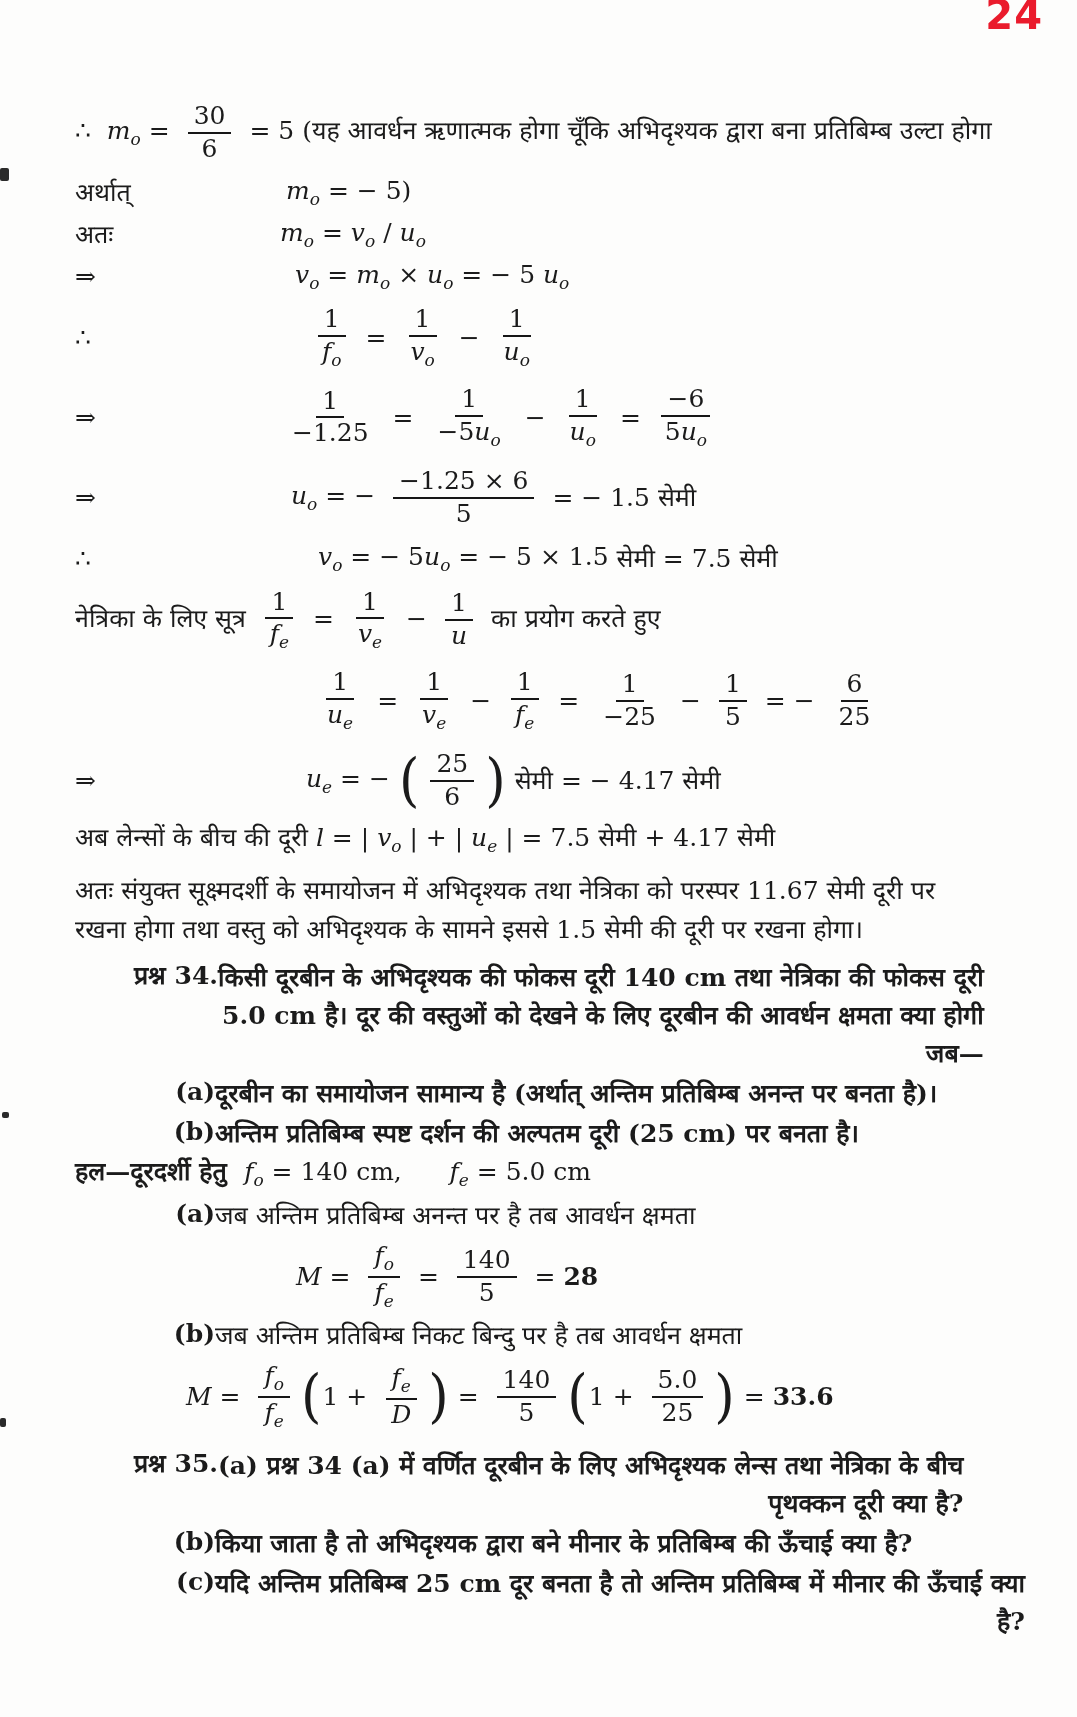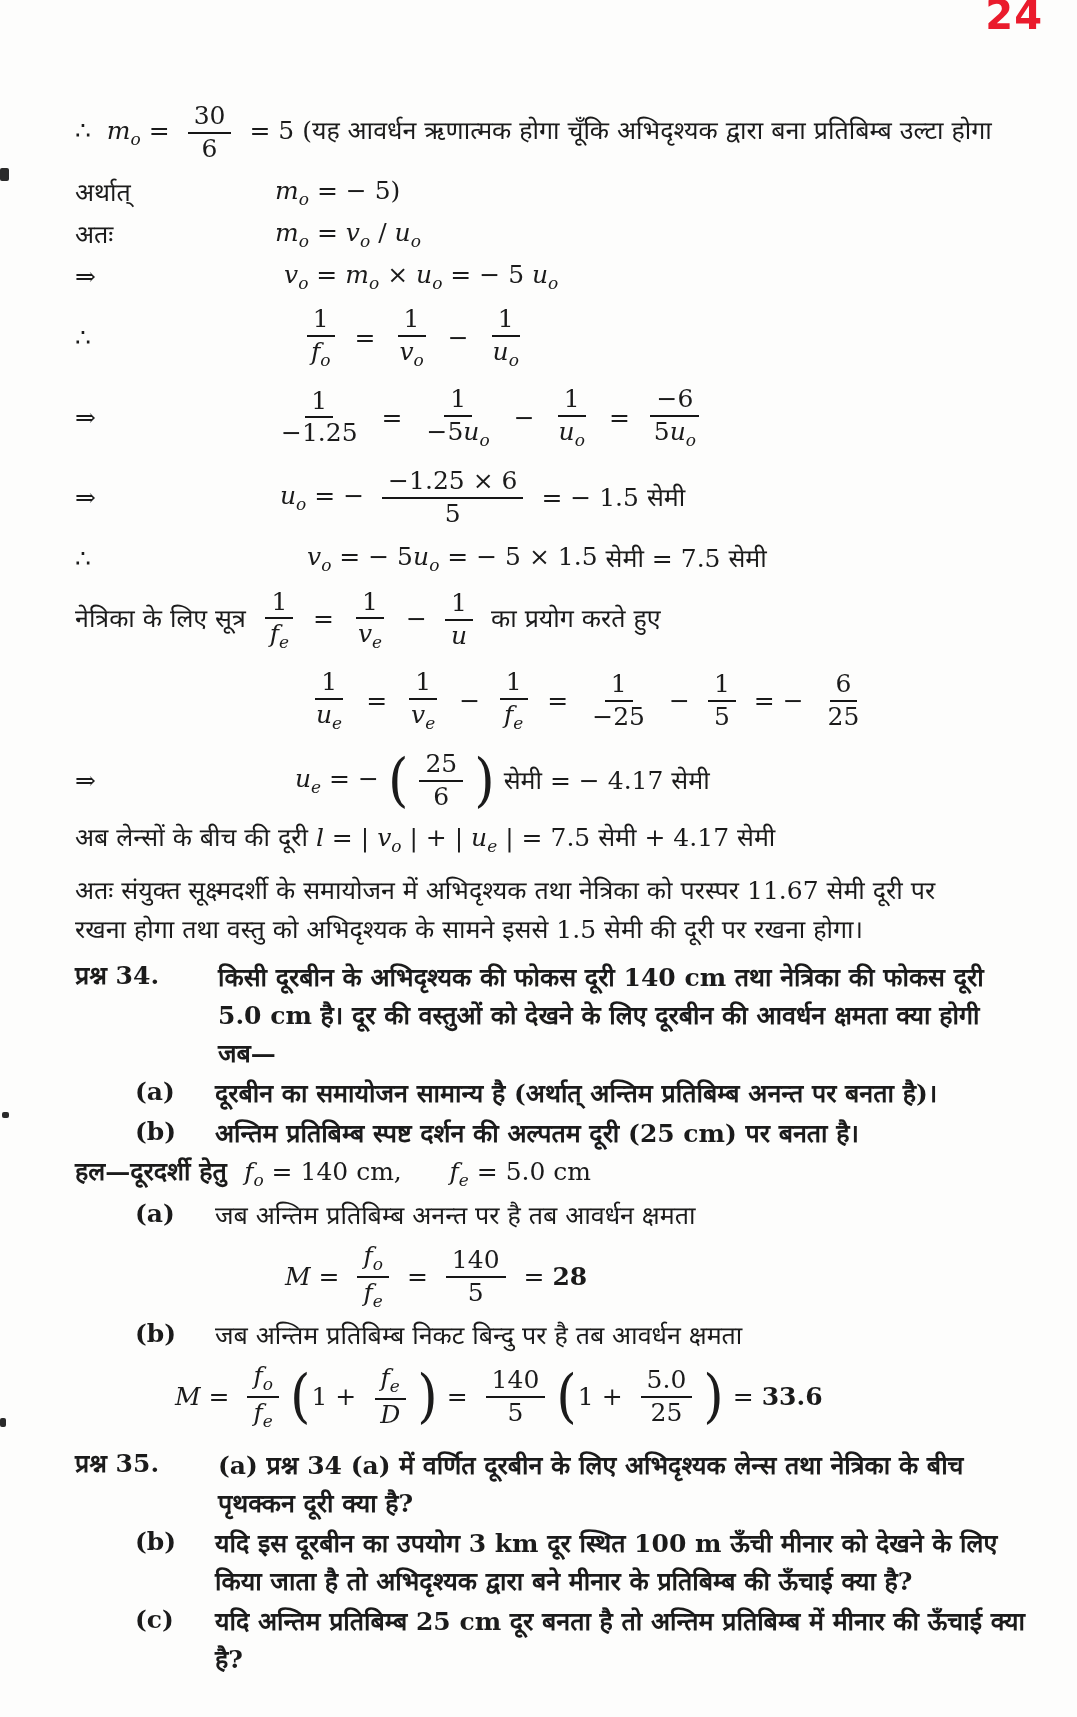--- a/index.html
+++ b/index.html
@@ -15,21 +15,21 @@
     position:absolute;top:-8px;right:34px;
     font-family:"DejaVu Sans","Liberation Sans",sans-serif;
     font-weight:bold;font-size:40px;letter-spacing:1px;
   }
   #content{
     position:absolute;left:0;top:94px;right:0;
     padding:0 20px 0 75px;
     font-size:25px;line-height:1.35;
   }
   
-  .mrow{display:flex;align-items:center;min-height:42px;}
+  .mrow{display:flex;align-items:center;min-height:42px;gap:11px;}
   .mrow.tall{min-height:80px;}
   .mlabel{flex:0 0 190px;white-space:pre-wrap;}
   .meq{display:inline-flex;align-items:center;white-space:pre-wrap;}
   .meq>span{white-space:pre-wrap;}
   
   .frow{display:block;min-height:42px;}
   .frow.tall{padding:8px 0;}
   .frow span{white-space:pre-wrap;}
   
   .frac{
@@ -51,38 +51,38 @@
   .para .pline{line-height:39px;}
   
   .qrow{display:flex;margin-top:10px;font-weight:bold;}
   .qnum{flex:0 0 143px;}
   .qbody .qline{line-height:38px;}
   
   .item{display:flex;padding-left:60px;}
   .item .ilabel{flex:0 0 80px;font-weight:bold;}
   .item .iline{line-height:38px;}
   .item.bold{font-weight:bold;}
-  .item, .qrow{margin-bottom:2px;}
+  .item, .qrow{margin-bottom:2px;text-align:right;}
   
   .speck{position:absolute;background:#2a2a2a;border-radius:2px;}
 </style>
 </head>
 <body>
 
 <div class="pagenum" style="color: rgb(234, 27, 44);">24</div>
 
 <div id="content">
     <div class="frow tall"><span>∴  </span><span><span class="mi">m</span><sub>o</sub></span><span><span> = </span></span><span class="frac"><span class="fn"><span>30</span></span><span class="fd"><span>6</span></span></span><span><span> = 5 </span></span><span>(यह आवर्धन ऋणात्मक होगा चूँकि अभिदृश्यक द्वारा बना प्रतिबिम्ब उल्टा होगा</span></div>
     <div class="mrow">
       <span class="mlabel">अर्थात्</span>
       <span class="meq" style="margin-left: 10px;"><span><span class="mi">m</span><sub>o</sub><span> = − 5)</span></span></span>
     </div>
     <div class="mrow">
       <span class="mlabel">अतः</span>
-      <span class="meq" style="margin-left: 10px;"><span><span class="mi">m</span><sub>o</sub><span> = </span><span class="mi">v</span><sub>o</sub><span> / </span><span class="mi">u</span><sub>o</sub></span></span>
+      <span class="meq" style="margin-left: 4px;"><span><span class="mi">m</span><sub>o</sub><span> = </span><span class="mi">v</span><sub>o</sub><span> / </span><span class="mi">u</span><sub>o</sub></span></span>
     </div>
     <div class="mrow">
       <span class="mlabel">⇒</span>
       <span class="meq" style="margin-left: 19px;"><span><span class="mi">v</span><sub>o</sub><span> = </span><span class="mi">m</span><sub>o</sub><span> × </span><span class="mi">u</span><sub>o</sub><span> = − 5 </span><span class="mi">u</span><sub>o</sub></span></span>
     </div>
     <div class="mrow tall">
       <span class="mlabel">∴</span>
       <span class="meq" style="margin-left: 30px;"><span class="frac"><span class="fn"><span>1</span></span><span class="fd"><span class="mi">f</span><sub>o</sub></span></span><span><span> = </span></span><span class="frac"><span class="fn"><span>1</span></span><span class="fd"><span class="mi">v</span><sub>o</sub></span></span><span><span> − </span></span><span class="frac"><span class="fn"><span>1</span></span><span class="fd"><span class="mi">u</span><sub>o</sub></span></span></span>
     </div>
     <div class="mrow tall">
@@ -155,21 +155,20 @@
     <div class="qrow">
       <span class="qnum">प्रश्न 35.</span>
       <div class="qbody">
         <div class="qline">(a) प्रश्न 34 (a) में वर्णित दूरबीन के लिए अभिदृश्यक लेन्स तथा नेत्रिका के बीच</div>
         <div class="qline">पृथक्कन दूरी क्या है?</div>
       </div>
     </div>
     <div class="item bold">
       <span class="ilabel">(b)</span>
       <div>
-        <div class="iline">यदि इस दूरबीन का उपयोग 3 km दूर स्थित 100 m ऊँची मीनार को देखने के लिए</div>
         <div class="iline">किया जाता है तो अभिदृश्यक द्वारा बने मीनार के प्रतिबिम्ब की ऊँचाई क्या है?</div>
       </div>
     </div>
     <div class="item bold">
       <span class="ilabel">(c)</span>
       <div>
         <div class="iline">यदि अन्तिम प्रतिबिम्ब 25 cm दूर बनता है तो अन्तिम प्रतिबिम्ब में मीनार की  ऊँचाई क्या</div>
         <div class="iline">है?</div>
       </div>
     </div>

